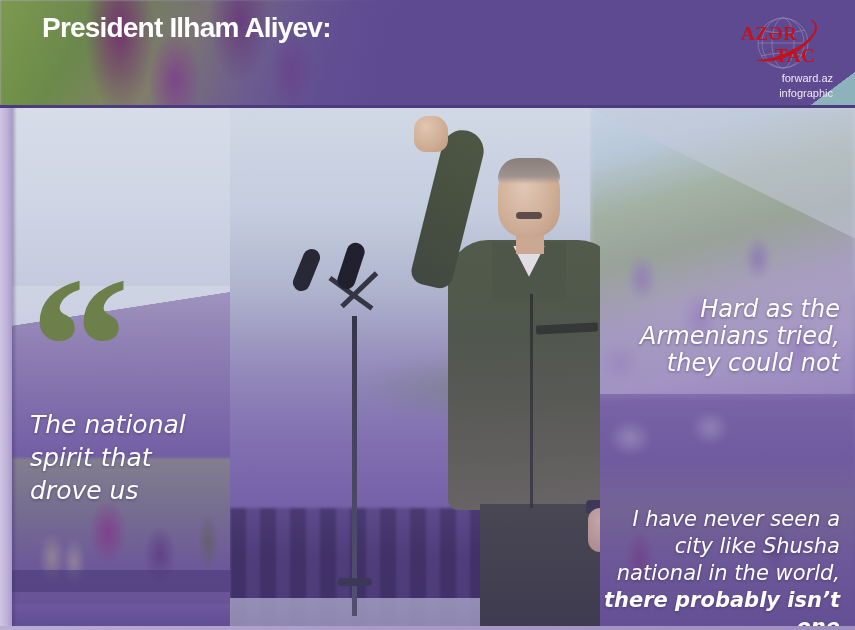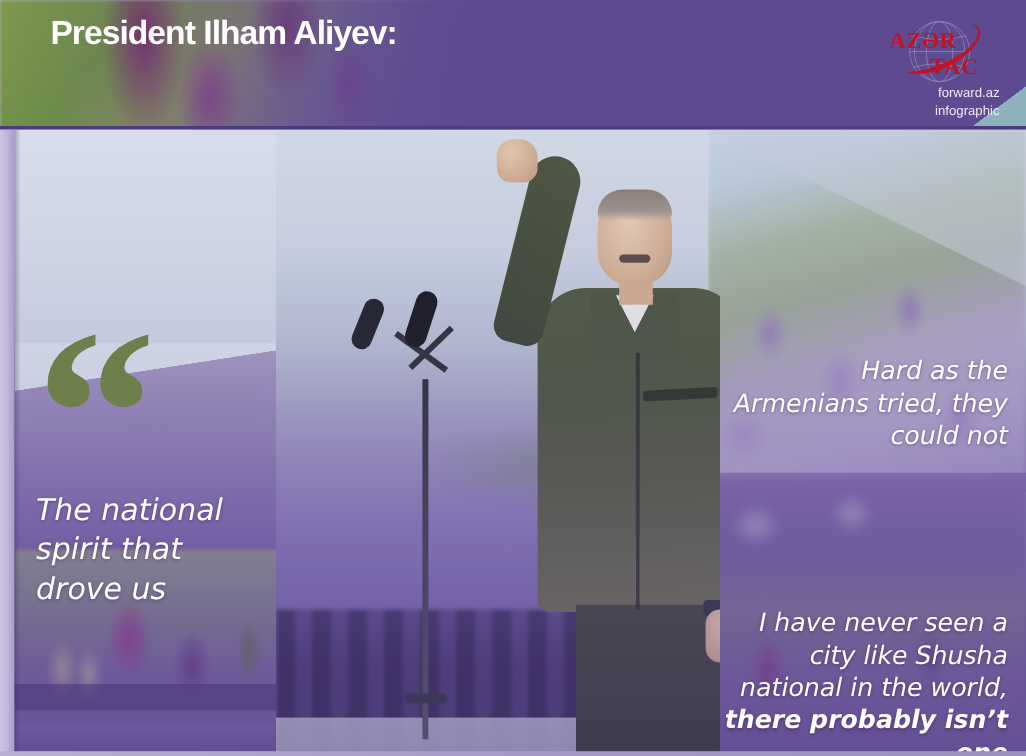--- a/index.html
+++ b/index.html
@@ -471,21 +471,21 @@
   }
 
   .q-right-1 {
     position: absolute;
     left: 600px; top: 188px;
     width: 240px;
     z-index: 34;
     text-align: right;
     font-family: "DejaVu Sans", sans-serif;
     font-style: italic;
-    font-size: 21px;
+    font-size: 24px;
     line-height: 27px;
     color: #ffffff;
     text-shadow: 0 1px 3px rgba(40,26,78,.45);
   }
   .q-right-2 {
     position: absolute;
     left: 600px; top: 398px;
     width: 240px;
     z-index: 34;
     text-align: right;

